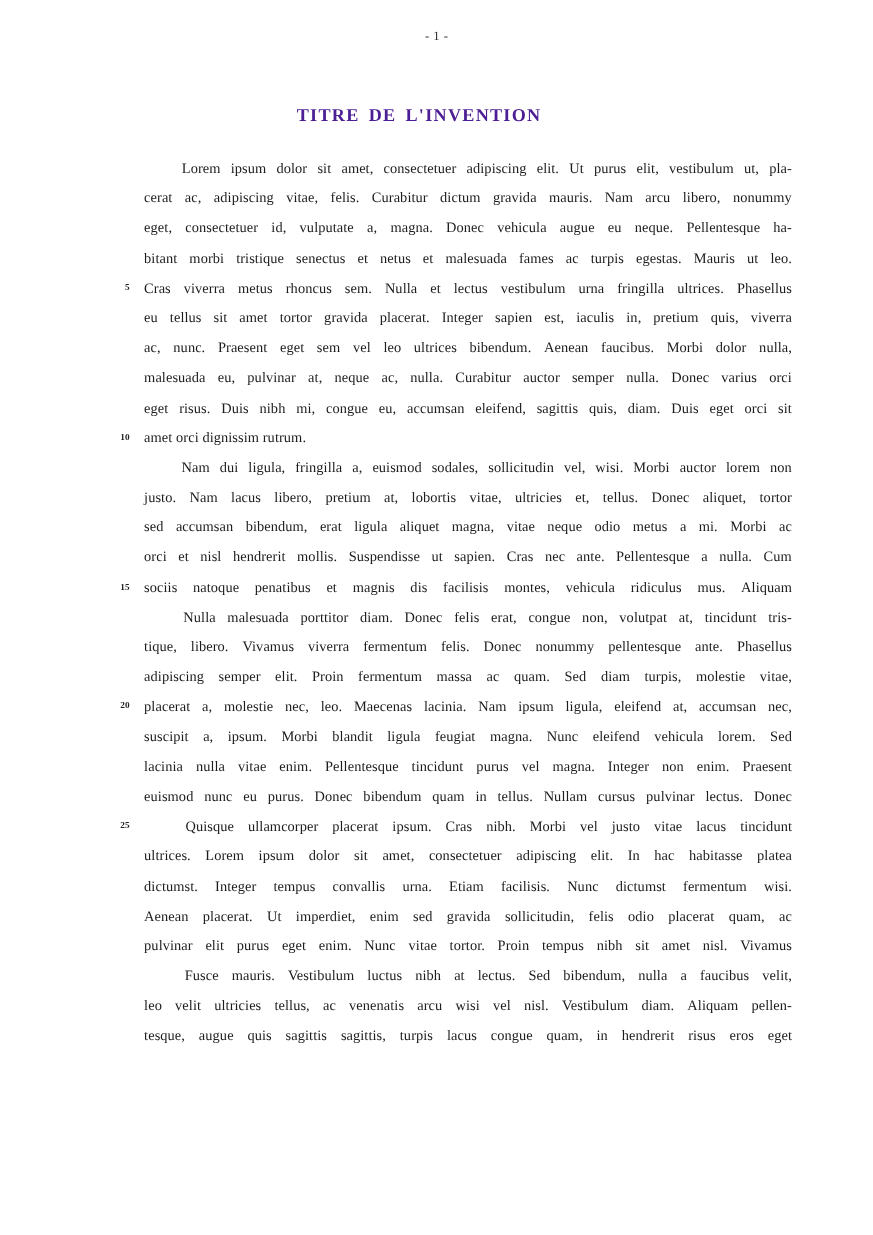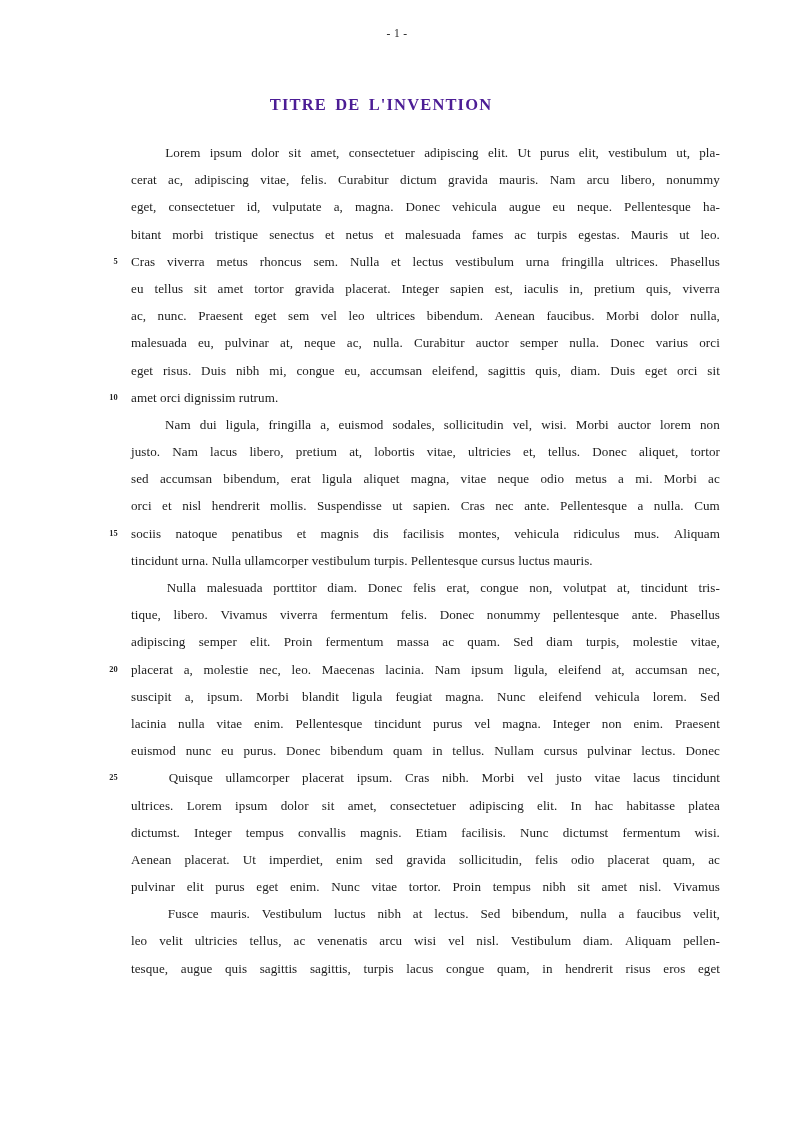--- a/index.html
+++ b/index.html
@@ -336,21 +336,20 @@
         <span class="lw">et</span>
         <span class="lw">magnis</span>
         <span class="lw">dis</span>
         <span class="lw">facilisis</span>
         <span class="lw">montes,</span>
         <span class="lw">vehicula</span>
         <span class="lw">ridiculus</span>
         <span class="lw">mus.</span>
         <span class="lw">Aliquam</span>
       </div>
-      <div class="text-line last"><span>tincidunt urna. Nulla ullamcorper vestibulum turpis. Pellentesque cursus luctus mauris.</span></div>
       <div class="text-line justify indent">
         <span class="lead-space"></span>
         <span class="lw">Nulla</span>
         <span class="lw">malesuada</span>
         <span class="lw">porttitor</span>
         <span class="lw">diam.</span>
         <span class="lw">Donec</span>
         <span class="lw">felis</span>
         <span class="lw">erat,</span>
         <span class="lw">congue</span>
@@ -480,21 +479,21 @@
         <span class="lw">In</span>
         <span class="lw">hac</span>
         <span class="lw">habitasse</span>
         <span class="lw">platea</span>
       </div>
       <div class="text-line justify">
         <span class="lw">dictumst.</span>
         <span class="lw">Integer</span>
         <span class="lw">tempus</span>
         <span class="lw">convallis</span>
-        <span class="lw">magnis.</span>
+        <span class="lw">urna.</span>
         <span class="lw">Etiam</span>
         <span class="lw">facilisis.</span>
         <span class="lw">Nunc</span>
         <span class="lw">dictumst</span>
         <span class="lw">fermentum</span>
         <span class="lw">wisi.</span>
       </div>
       <div class="text-line justify">
         <span class="lw">Aenean</span>
         <span class="lw">placerat.</span>

